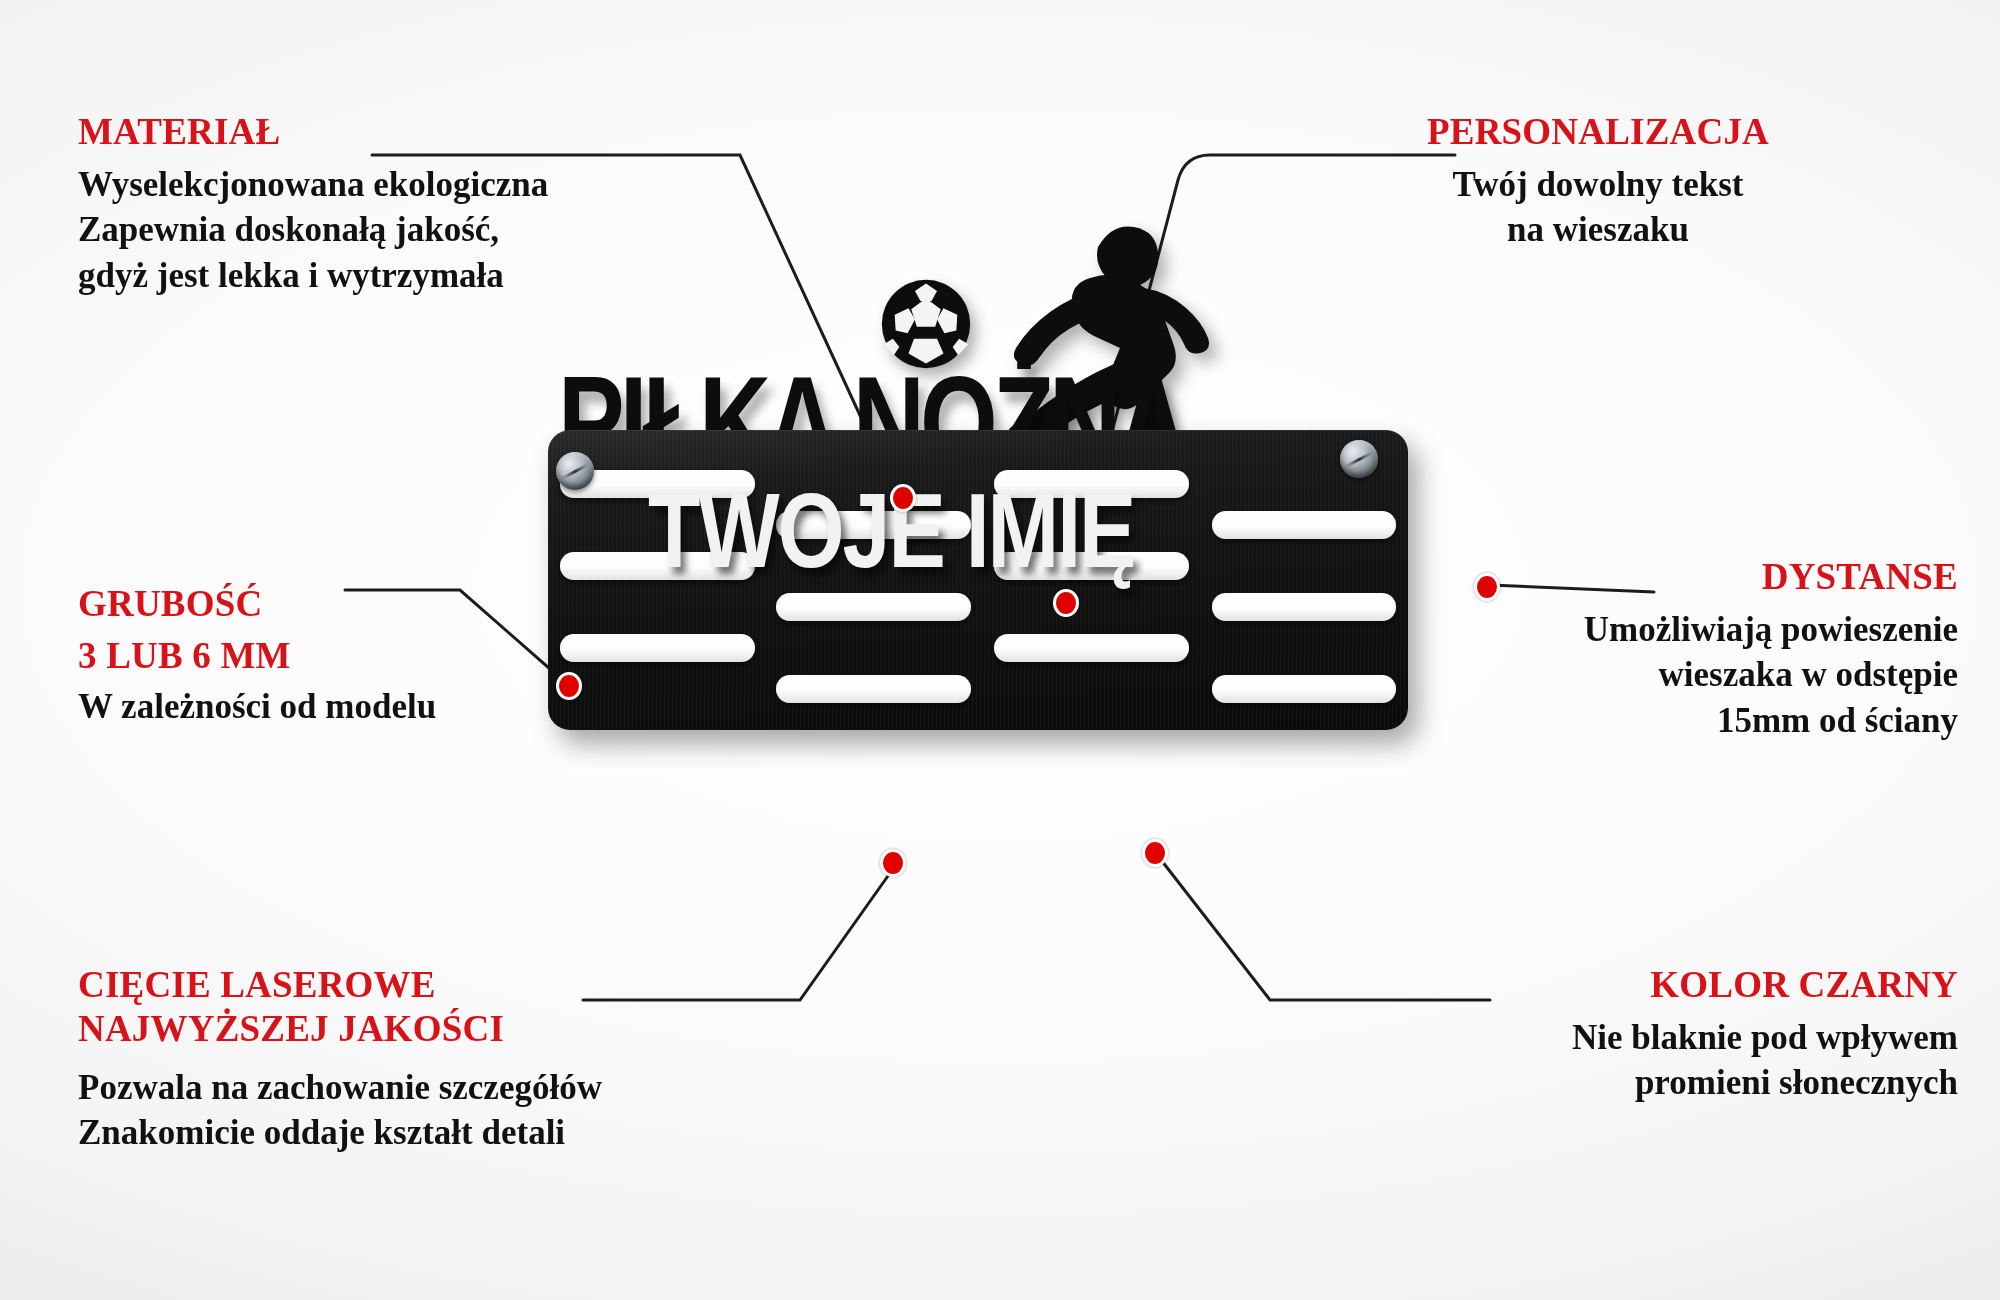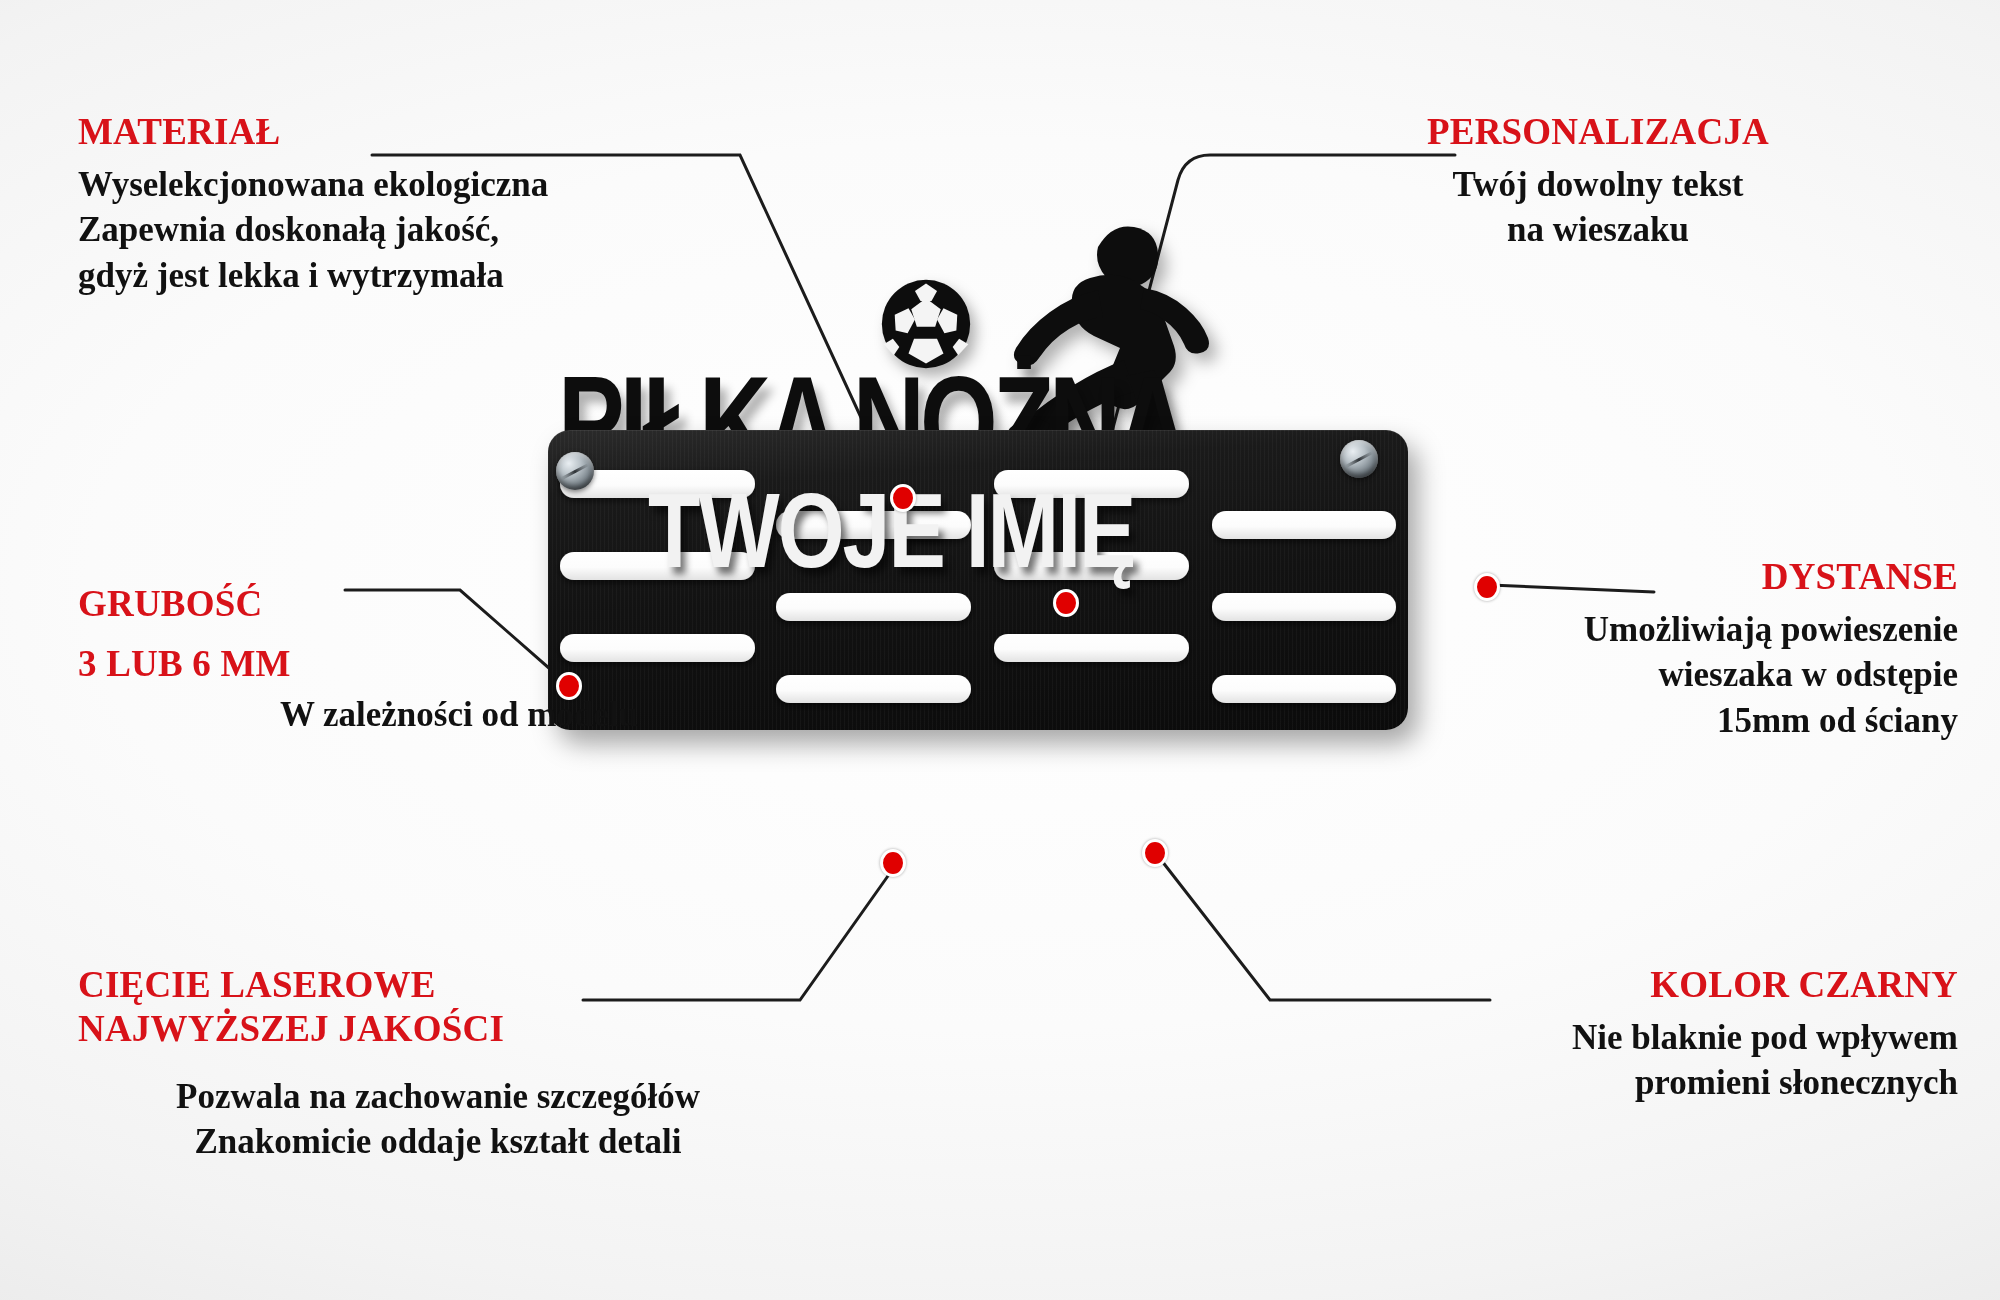--- a/index.html
+++ b/index.html
@@ -242,39 +242,39 @@
   <div class="callout align-right" style="right:42px; top:112px; width:720px;text-align:center;">
     <div class="title t-55">PERSONALIZACJA</div>
     <div class="body b-35" style="margin-top:10px;">
       <div>Twój dowolny tekst</div>
       <div>na wieszaku</div>
     </div>
   </div>
 
   <div class="callout align-left" style="left:78px; top:584px; width:560px;">
     <div class="title t-55">GRUBOŚĆ</div>
-    <div class="title t-55" style="margin-top:20px;">3 LUB 6 MM</div>
-    <div class="body b-35" style="margin-top:8px;text-align:right;">
+    <div class="title t-55" style="margin-top:12px;">3 LUB 6 MM</div>
+    <div class="body b-35" style="margin-top:8px;">
       <div>W zależności od modelu</div>
     </div>
   </div>
 
   <div class="callout align-right" style="right:42px; top:557px; width:660px;">
     <div class="title t-55">DYSTANSE</div>
     <div class="body b-35" style="margin-top:10px;">
       <div>Umożliwiają powieszenie</div>
       <div>wieszaka w odstępie</div>
       <div>15mm od ściany</div>
     </div>
   </div>
 
   <div class="callout align-left" style="left:78px; top:965px; width:720px;">
     <div class="title t-55">CIĘCIE LASEROWE</div>
     <div class="title t-55" style="margin-top:4px;">NAJWYŻSZEJ JAKOŚCI</div>
-    <div class="body b-35" style="margin-top:25px;text-align:center;">
+    <div class="body b-35" style="margin-top:16px;">
       <div>Pozwala na zachowanie szczegółów</div>
       <div>Znakomicie oddaje kształt detali</div>
     </div>
   </div>
 
   <div class="callout align-right" style="right:42px; top:965px; width:700px;">
     <div class="title t-55">KOLOR CZARNY</div>
     <div class="body b-35" style="margin-top:10px;">
       <div>Nie blaknie pod wpływem</div>
       <div>promieni słonecznych</div>

